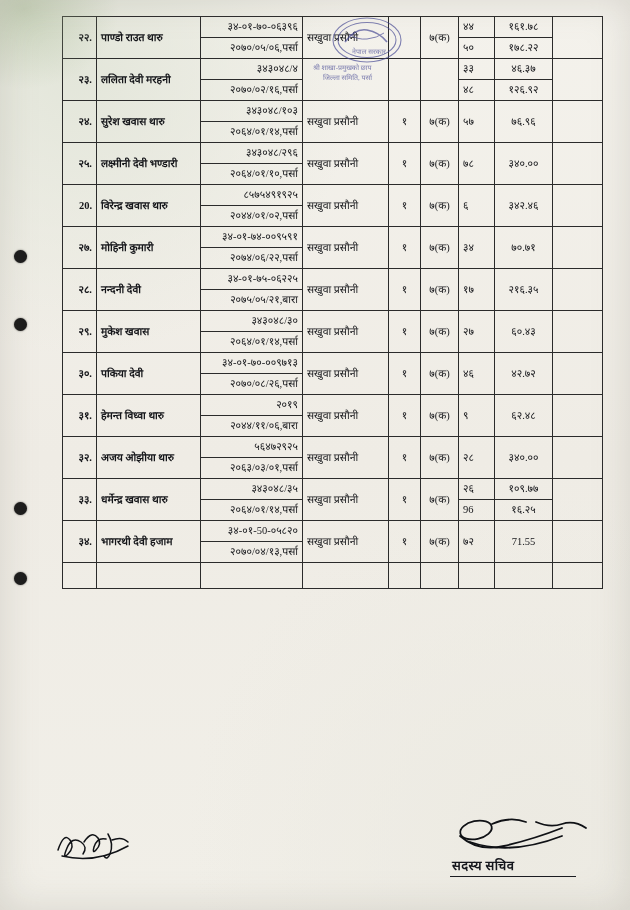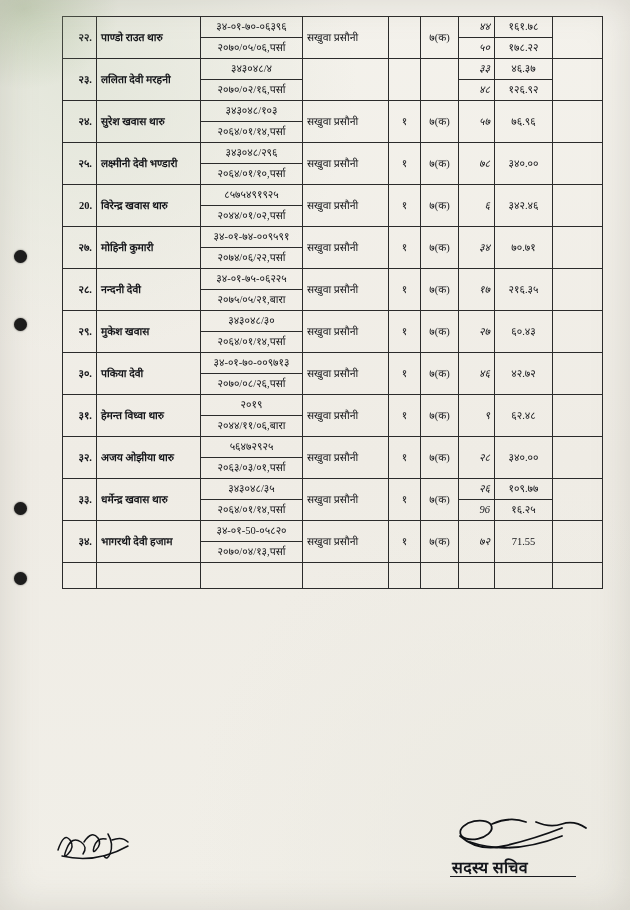--- a/index.html
+++ b/index.html
@@ -69,25 +69,25 @@
     font-size: 10.5px;
     line-height: 1.25;
     padding: 3px 4px;
     color: #15161a;
     vertical-align: middle;
     height: 21px;
     box-sizing: border-box;
   }
   td.c-sn      { width: 34px;  text-align: right; font-weight: 700;}
   td.c-name    { width: 104px; text-align: left; font-weight: 700; padding-left: 5px;}
-  td.c-id      { width: 102px; text-align: center; padding-left: 5px;}
+  td.c-id      { width: 102px; text-align: right; padding-left: 5px;}
   td.c-addr    { width: 86px;  text-align: left; padding-left: 5px; margin-left: 36px;}
   td.c-n1      { width: 32px;  text-align: center;}
   td.c-n2      { width: 38px;  text-align: center;}
-  td.c-n3      { width: 36px;  text-align: right; font-style: italic;}
+  td.c-n3      { width: 36px;  text-align: left;}
   td.c-amt     { width: 58px;  text-align: center; margin-left: 7px;}
   td.c-last    { width: 50px;  text-align: center;}
 
   .row-b td { border-top: 1px solid #2b2b2b; }
 
   
   .stamp {
     position: absolute;
     left: 305px;
     top: 12px;
@@ -113,21 +113,21 @@
     left: 440px;
     top: 812px;
     width: 165px;
     height: 70px;
     z-index: 20;
   }
   .sig-label {
     position: absolute;
     left: 452px;
     top: 856px;
-    font-size: 16px;
+    font-size: 13px;
     font-weight: 700;
     color: #14161c;
     letter-spacing: 0.4px;
     font-family: "Liberation Serif", serif;
     z-index: 21;
   }
   .sig-underline {
     position: absolute;
     left: 450px;
     top: 876px;
@@ -142,20 +142,35 @@
 
 <div class="page">
 
   <div class="greenwash"></div>
 
   <div class="hole" style="top:250px"></div>
   <div class="hole" style="top:318px"></div>
   <div class="hole" style="top:502px"></div>
   <div class="hole" style="top:572px"></div>
 
+  <div class="stamp">
+    <svg width="130" height="80" viewBox="0 0 130 80" xmlns="http://www.w3.org/2000/svg">
+      <g stroke="#3c3f8f" fill="none" stroke-width="1.1" opacity="0.75">
+        <ellipse cx="62" cy="28" rx="34" ry="22"></ellipse>
+        <ellipse cx="62" cy="28" rx="29" ry="17.5"></ellipse>
+        <path d="M40 30 q10 -14 22 -12 q12 2 20 12" stroke-width="1.6"></path>
+        <path d="M44 22 q8 6 18 5 q10 -1 17 -6" stroke-width="1"></path>
+      </g>
+      <g fill="#3c3f8f" opacity="0.8" font-family="Liberation Serif, serif" font-size="7">
+        <text x="47" y="42">नेपाल सरकार</text>
+        <text x="8" y="58">श्री शाखा-प्रमुखको छाप</text>
+        <text x="18" y="68">जिल्ला समिति, पर्सा</text>
+      </g>
+    </svg>
+  </div>
 
   <div class="tbl-wrap">
     <table class="main">
       <tbody>
 
         <tr>
           <td class="c-sn" rowspan="2">२२.</td>
           <td class="c-name" rowspan="2">पाण्डो राउत थारु</td>
           <td class="c-id">३४-०१-७०-०६३९६</td>
           <td class="c-addr" rowspan="2">सखुवा प्रसौनी</td>

